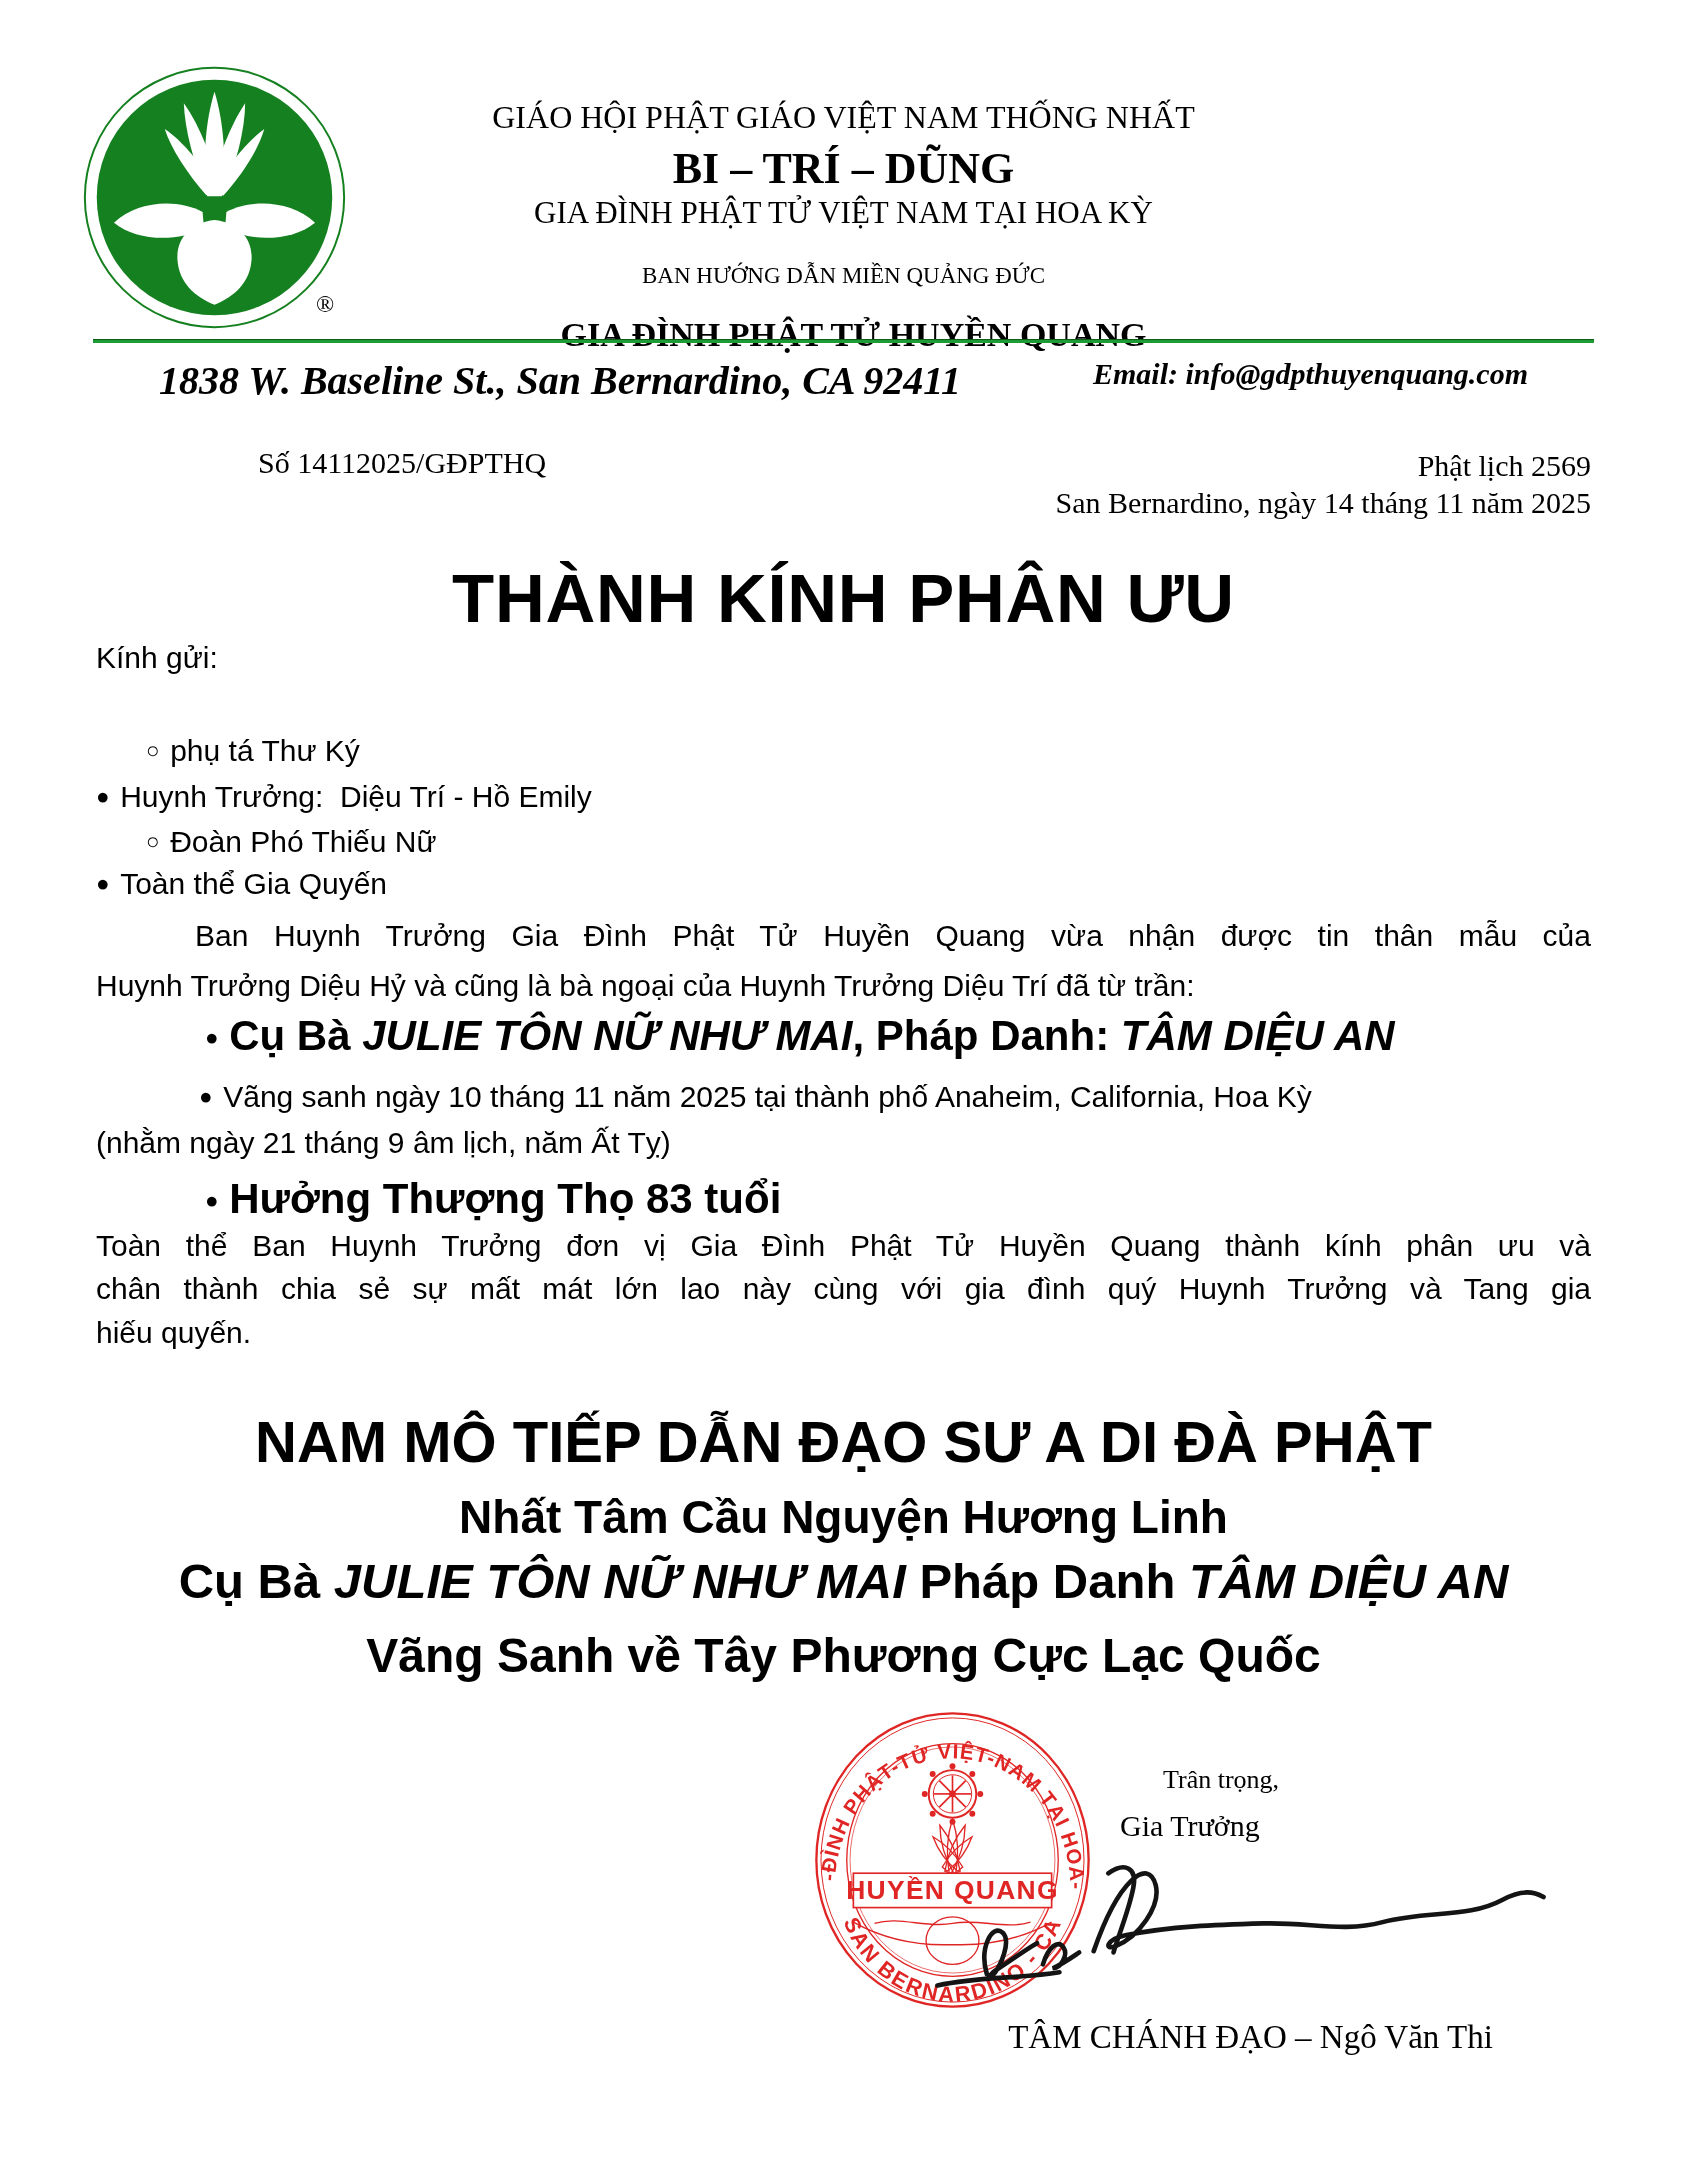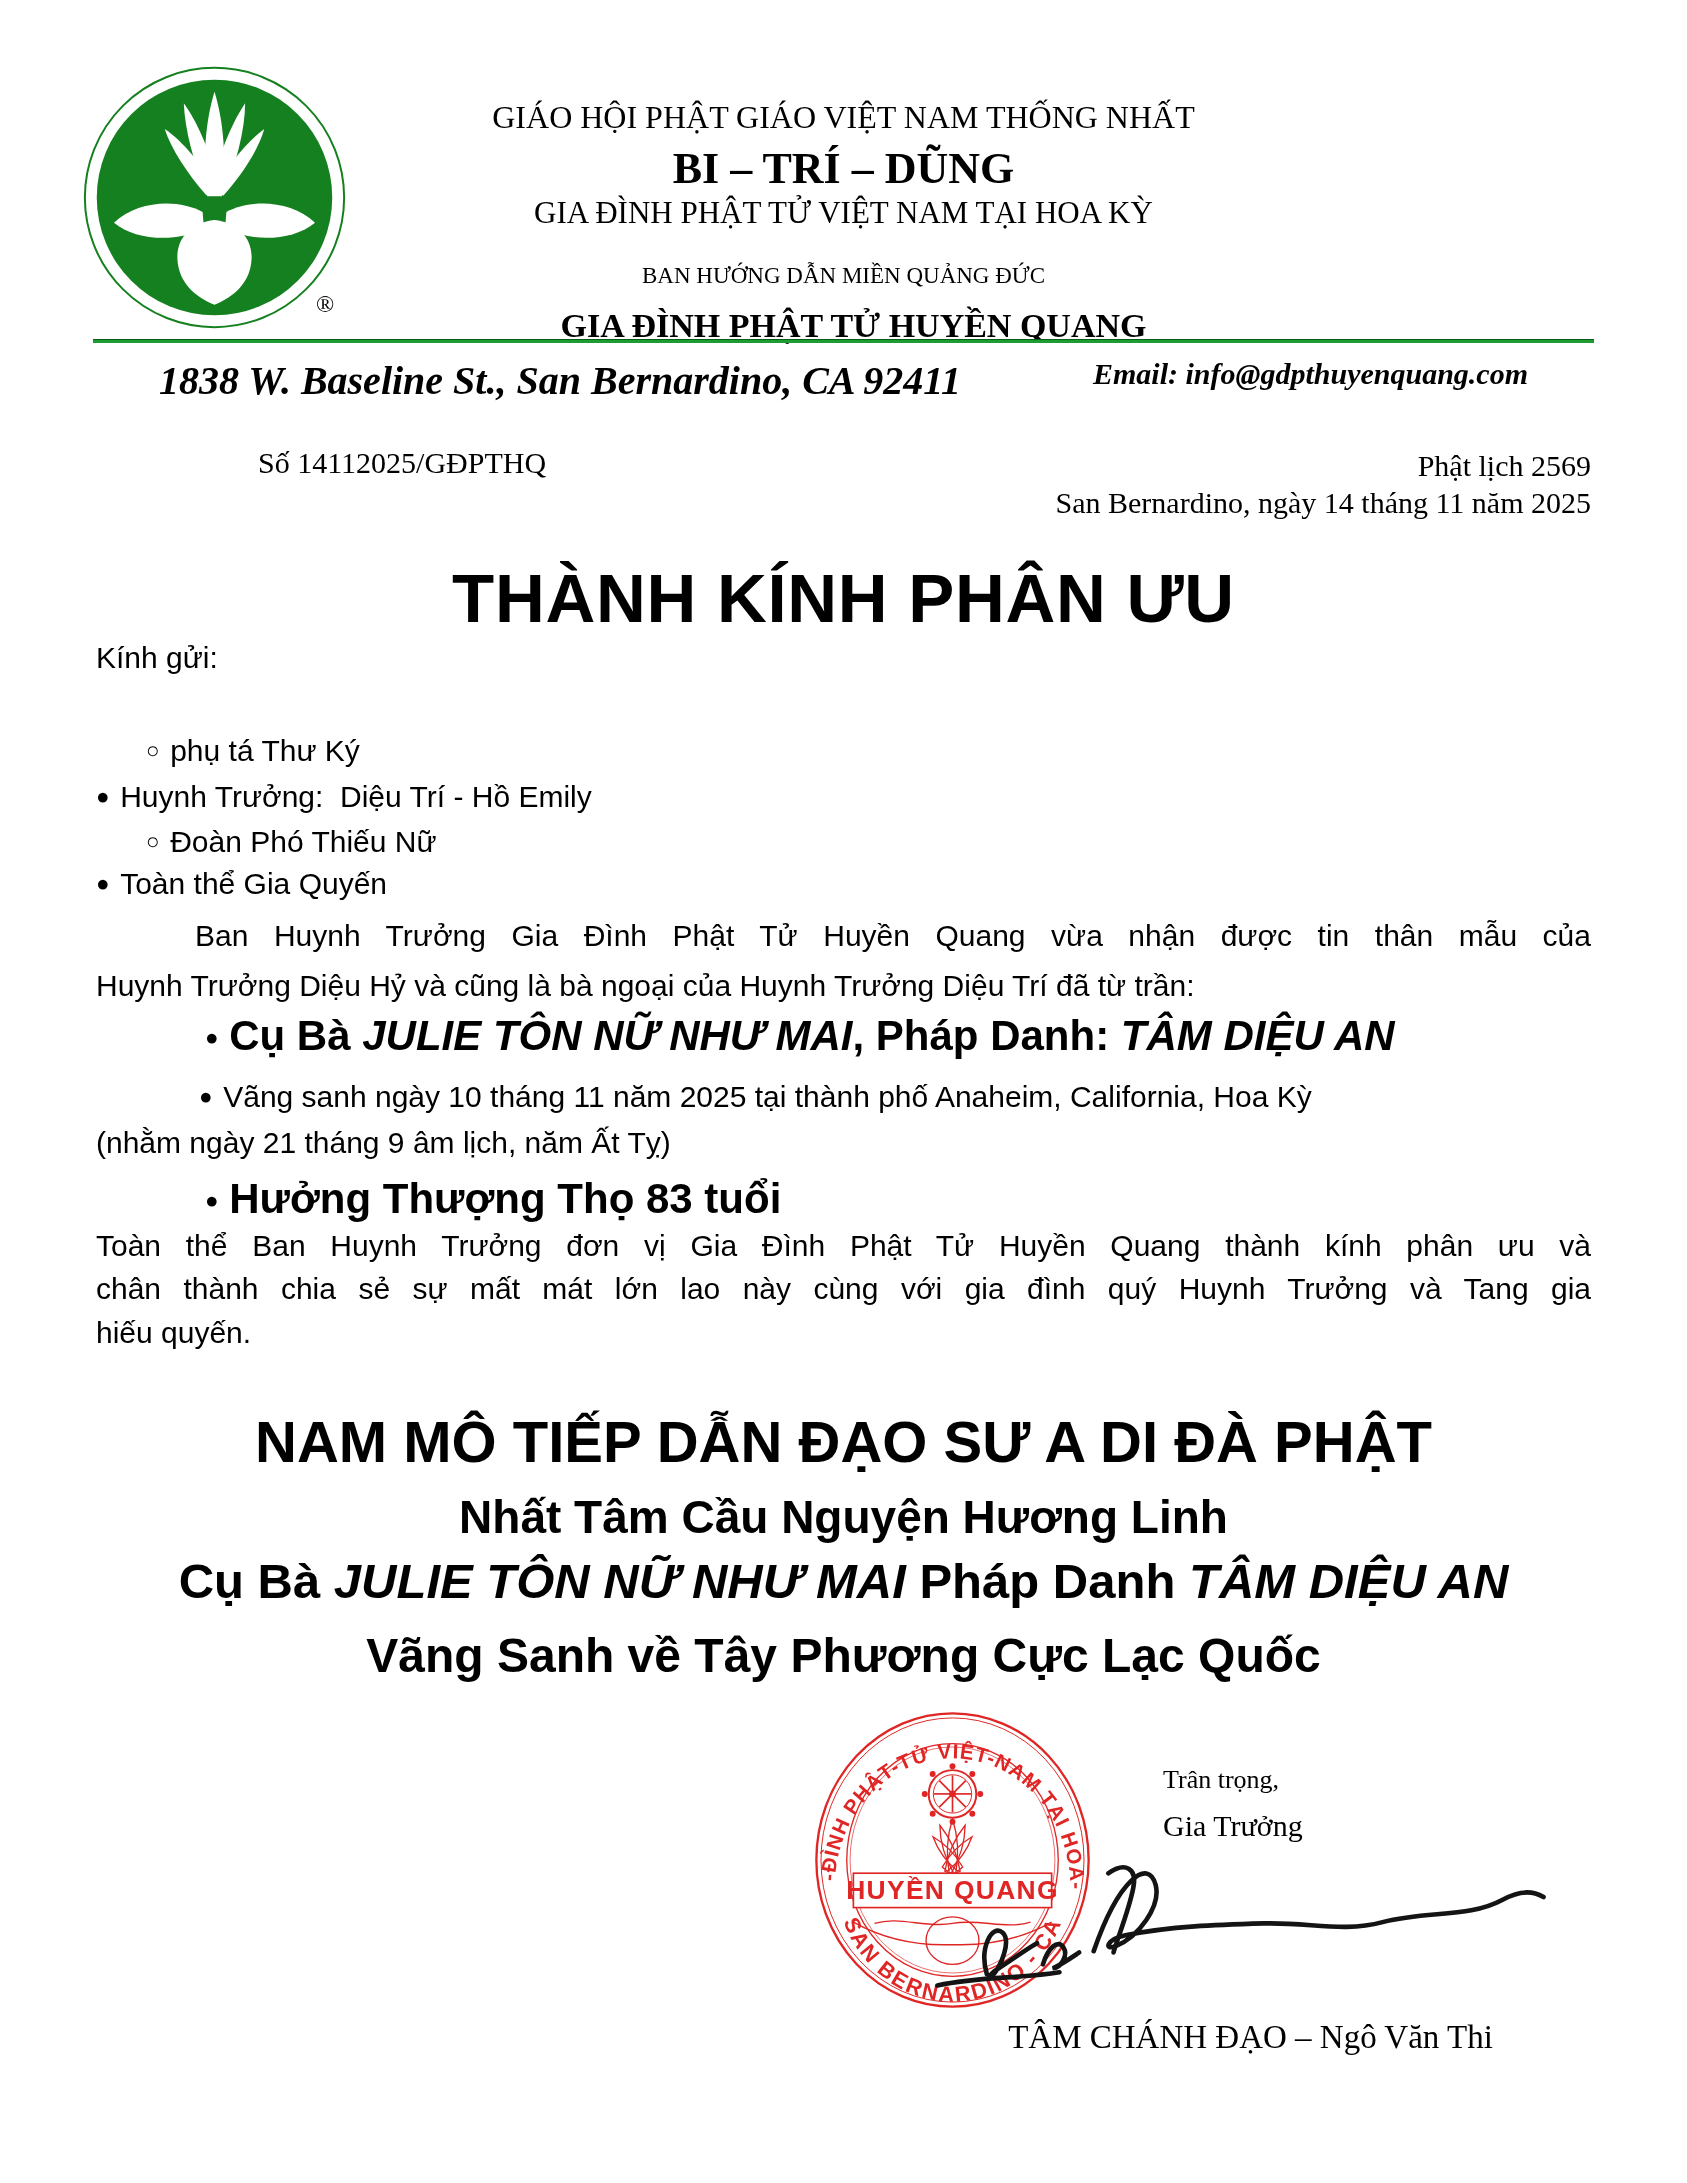--- a/index.html
+++ b/index.html
@@ -8,21 +8,21 @@
   .abs{position:absolute;}
   .serif{font-family:"Liberation Serif",serif;}
   .center{left:0;right:0;text-align:center;}
   .it{font-style:italic;}
   
   .lh1{top:99px;font-size:32px;}
   .lh-motto{top:143px;font-size:44px;font-weight:bold;}
   .lh2{top:195px;font-size:31px;}
   .lh3{top:230px;font-size:29px;}
   .lh4{top:263px;font-size:23px;}
-  .lh5{top:307px;font-size:34px;font-weight:bold;padding-left:20px;}
+  .lh5{top:316px;font-size:34px;font-weight:bold;padding-left:20px;}
   .rule{top:339px;left:93px;width:1501px;height:3.3px;background:#1f9b33;border-top:0.7px solid #0c5c1a;}
   .addr{top:357px;left:159px;font-size:40px;font-weight:bold;font-style:italic;}
   .email{top:357px;right:159px;font-size:30px;font-weight:bold;font-style:italic;}
   .refno{top:446px;left:258px;font-size:30px;}
   .refright{top:447px;right:96px;font-size:30px;text-align:right;line-height:37px;}
   
   .title{top:559px;font-size:69px;font-weight:bold;letter-spacing:0.7px;}
   
   .bline{position:absolute;left:96px;right:96px;font-size:30px;line-height:1.15;}
   .blt{display:inline-block;font-size:22.5px;vertical-align:2.6px;margin-right:10.6px;}
@@ -32,21 +32,21 @@
   .big{font-size:42px;font-weight:bold;}
   .ind1{padding-left:109px;}
   .ind2{padding-left:103px;}
   
   .c1{top:1408px;font-size:58px;font-weight:bold;}
   .c2{top:1490px;font-size:46px;font-weight:bold;}
   .c3{top:1553px;font-size:49px;font-weight:bold;}
   .c4{top:1628px;font-size:48px;font-weight:bold;}
   
   .resp{top:1765px;left:1163px;font-size:26px;text-align:center;}
-  .role{top:1809px;left:1163px;font-size:30px;}
+  .role{top:1809px;left:1120px;font-size:30px;}
   .signer{top:2019px;left:913px;width:675px;text-align:center;font-size:33px;}
   .reg{top:291px;left:316px;font-size:24px;}
 </style>
 </head>
 <body>
 
 <div class="page">
 
   <svg class="abs" style="left:82px;top:50px" width="265" height="295" viewBox="-200 -223 400 446">
     <circle cx="0" cy="0" r="196" fill="#ffffff" stroke="#15801f" stroke-width="3"></circle>

